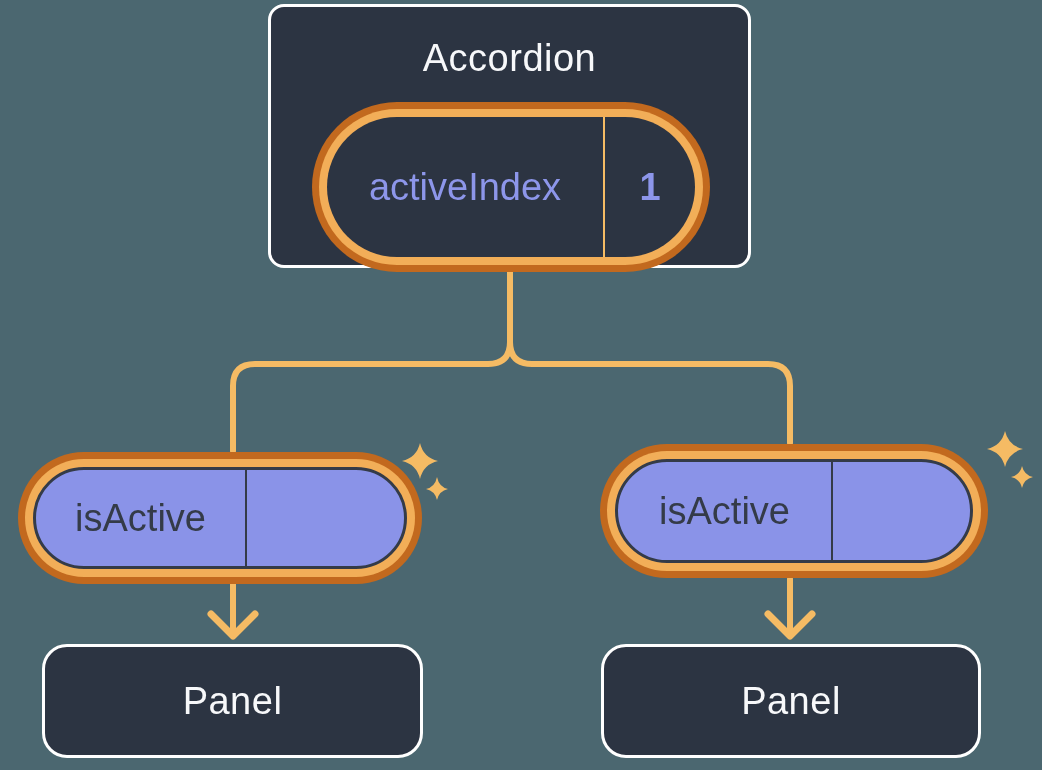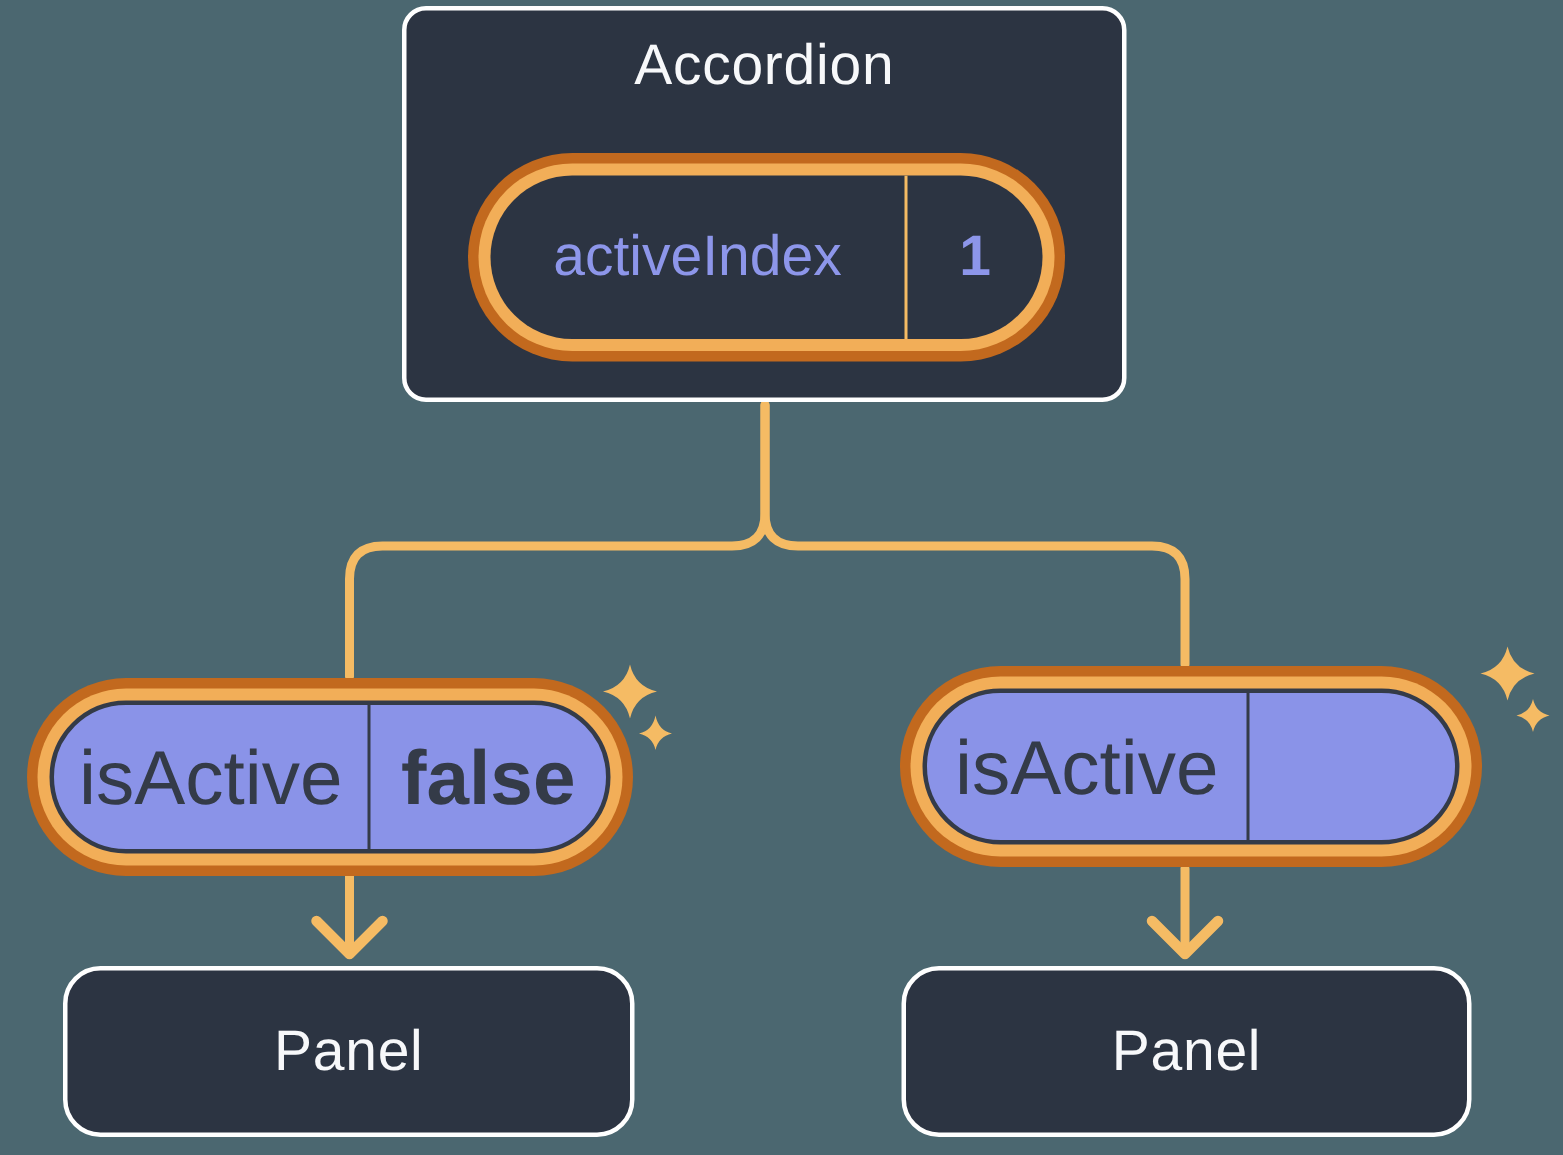--- a/index.html
+++ b/index.html
@@ -38,21 +38,21 @@
     display:flex;align-items:stretch;overflow:hidden;
   }
   .pill-dark{background:var(--card);}
   .pill-purple{background:var(--purple);border:3px solid var(--ink);}
   .cell{display:flex;align-items:center;justify-content:center;}
   .cell-main{flex:1;}
   .divider{width:2px;}
   .divider-orange{background:var(--wire);}
   .divider-dark{background:var(--ink);}
   .pill-dark .cell{color:var(--periwinkle);font-size:38px;}
-  .pill-purple .cell{color:var(--ink);font-size:51px;}
+  .pill-purple .cell{color:var(--ink);font-size:38px;}
   .value{font-weight:700;}
 </style>
 </head>
 <body>
 
 <div class="canvas">
 
   <svg class="wires" viewBox="0 0 1042 770">
     <g fill="none" stroke="#F5BB64" stroke-width="6" stroke-linecap="round" stroke-linejoin="round">
       <path d="M 510 270 L 510 342 Q 510 364 488 364 L 255 364 Q 233 364 233 386 L 233 451"></path>
@@ -66,38 +66,37 @@
       <path d="M 711 84 Q 714.6 100.4 731 104 Q 714.6 107.6 711 124 Q 707.4 107.6 691 104 Q 707.4 100.4 711 84 Z"></path>
       <path d="M 727 121 Q 729.2 130.8 739 133 Q 729.2 135.2 727 145 Q 724.8 135.2 715 133 Q 724.8 130.8 727 121 Z"></path>
       <path d="M 420 443 Q 423.4 457.6 438 461 Q 423.4 464.4 420 479 Q 416.6 464.4 402 461 Q 416.6 457.6 420 443 Z"></path>
       <path d="M 437 477 Q 439 487 448 489 Q 439 491 437 500 Q 435 491 426 489 Q 435 487 437 477 Z"></path>
       <path d="M 1005 431 Q 1008.4 445.6 1023 449 Q 1008.4 452.4 1005 467 Q 1001.6 452.4 987 449 Q 1001.6 445.6 1005 431 Z"></path>
       <path d="M 1022 466 Q 1024 475 1033 477 Q 1024 479 1022 488 Q 1020 479 1011 477 Q 1020 475 1022 466 Z"></path>
     </g>
   </svg>
 
   <div class="node" style="left:268px;top:4px;width:483px;height:264px;">
-    <div class="node-title" style="margin-top:16px;">Accordion</div>
-    <div class="pill-glow" style="left:41px;top:95px;width:398px;height:139px;">
+    <div class="node-title" style="margin-top:30px;">Accordion</div>
+    <div class="pill-glow" style="left:41px;top:95px;width:398px;height:170px;">
       <div class="pill-glow-inner">
         <div class="pill pill-dark">
           <span class="cell cell-main">activeIndex</span>
           <span class="divider divider-orange"></span>
           <span class="cell value" style="width:90px;">1</span>
         </div>
       </div>
     </div>
   </div>
 
   <div class="pill-glow" style="left:18px;top:452px;width:404px;height:132px;">
     <div class="pill-glow-inner">
       <div class="pill pill-purple">
         <span class="cell" style="width:209px;">isActive</span>
         <span class="divider divider-dark"></span>
-        <span class="cell cell-main value">false</span>
       </div>
     </div>
   </div>
 
   <div class="pill-glow" style="left:600px;top:444px;width:388px;height:134px;">
     <div class="pill-glow-inner">
       <div class="pill pill-purple">
         <span class="cell" style="width:213px;">isActive</span>
         <span class="divider divider-dark"></span>
       </div>

